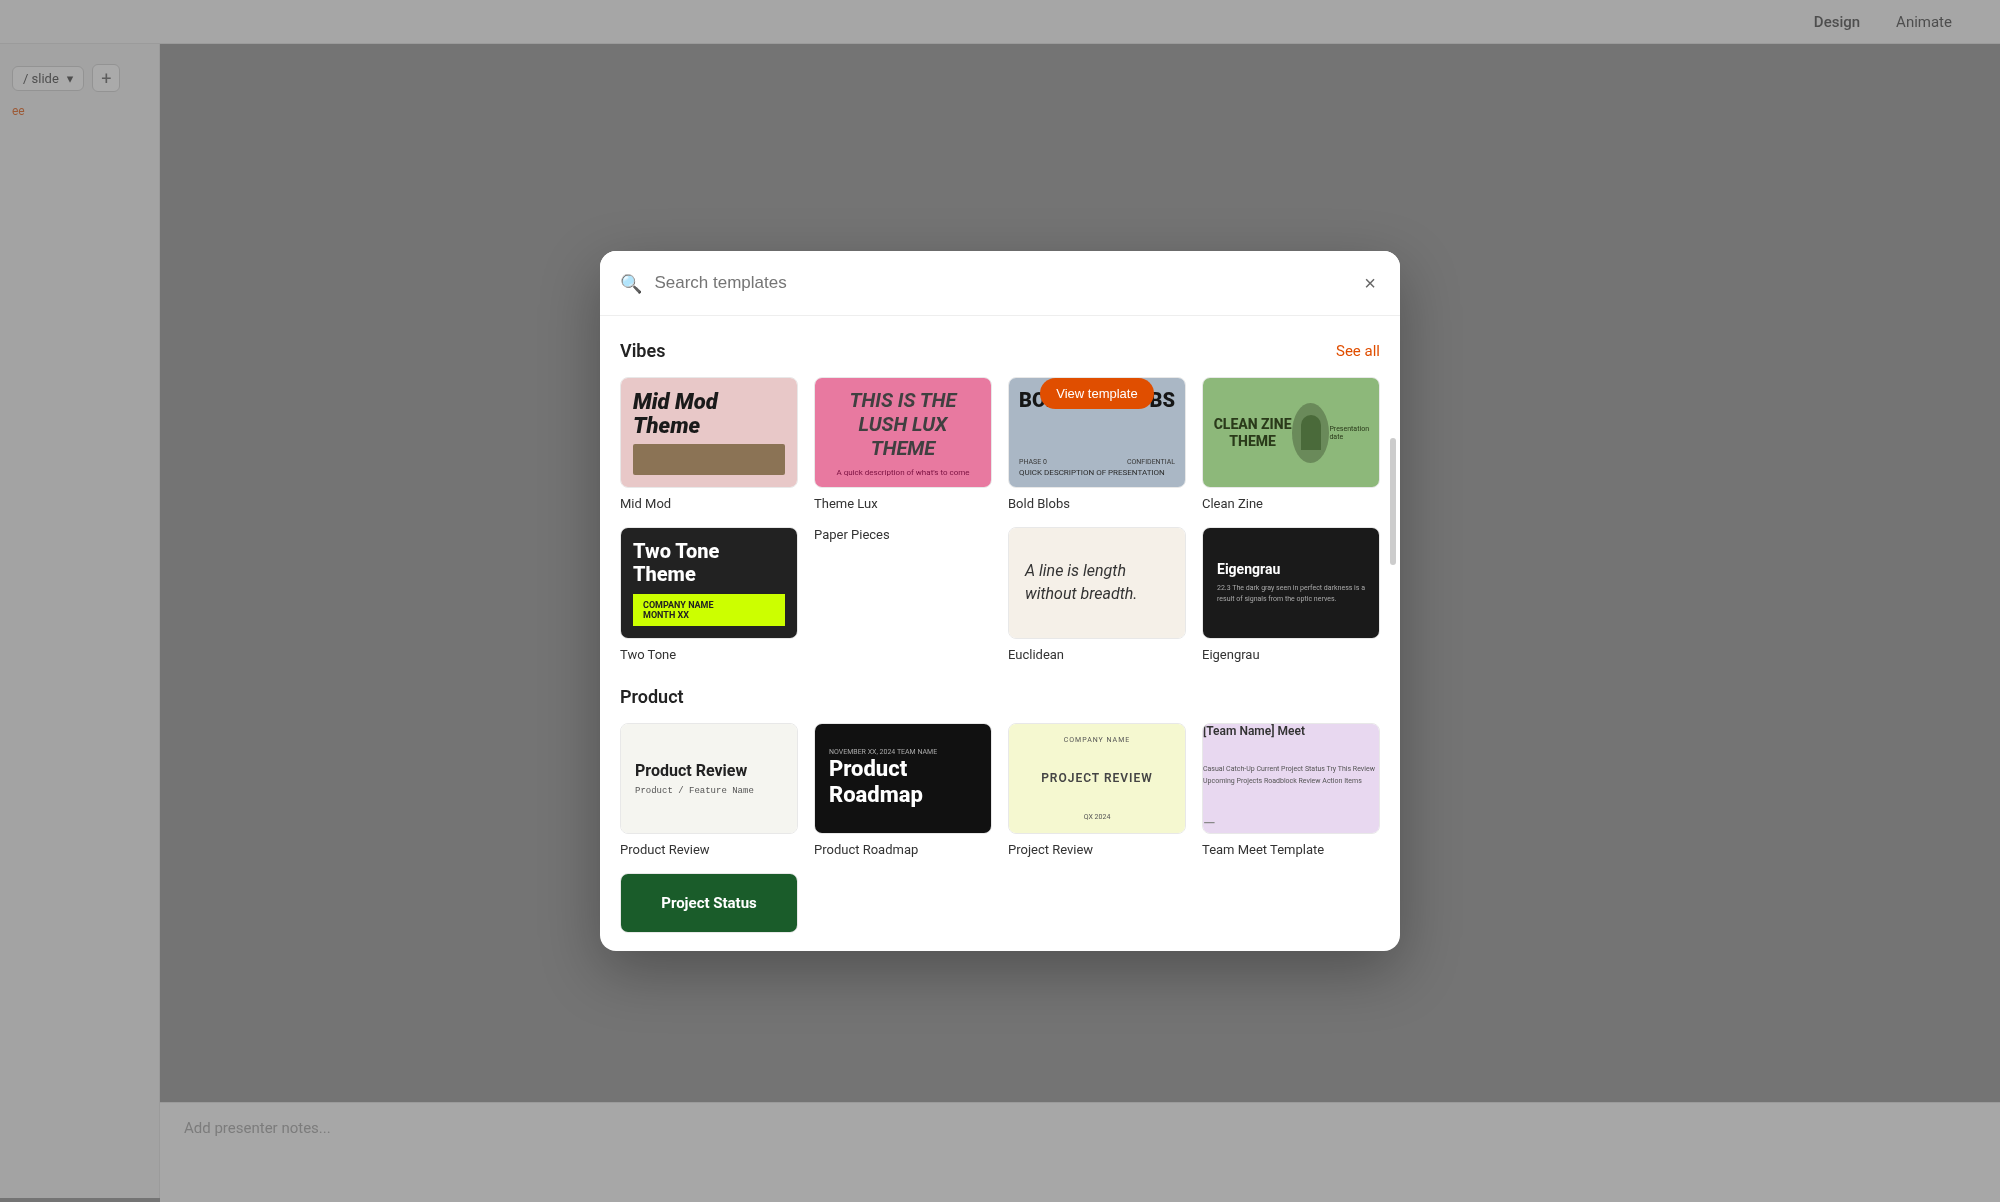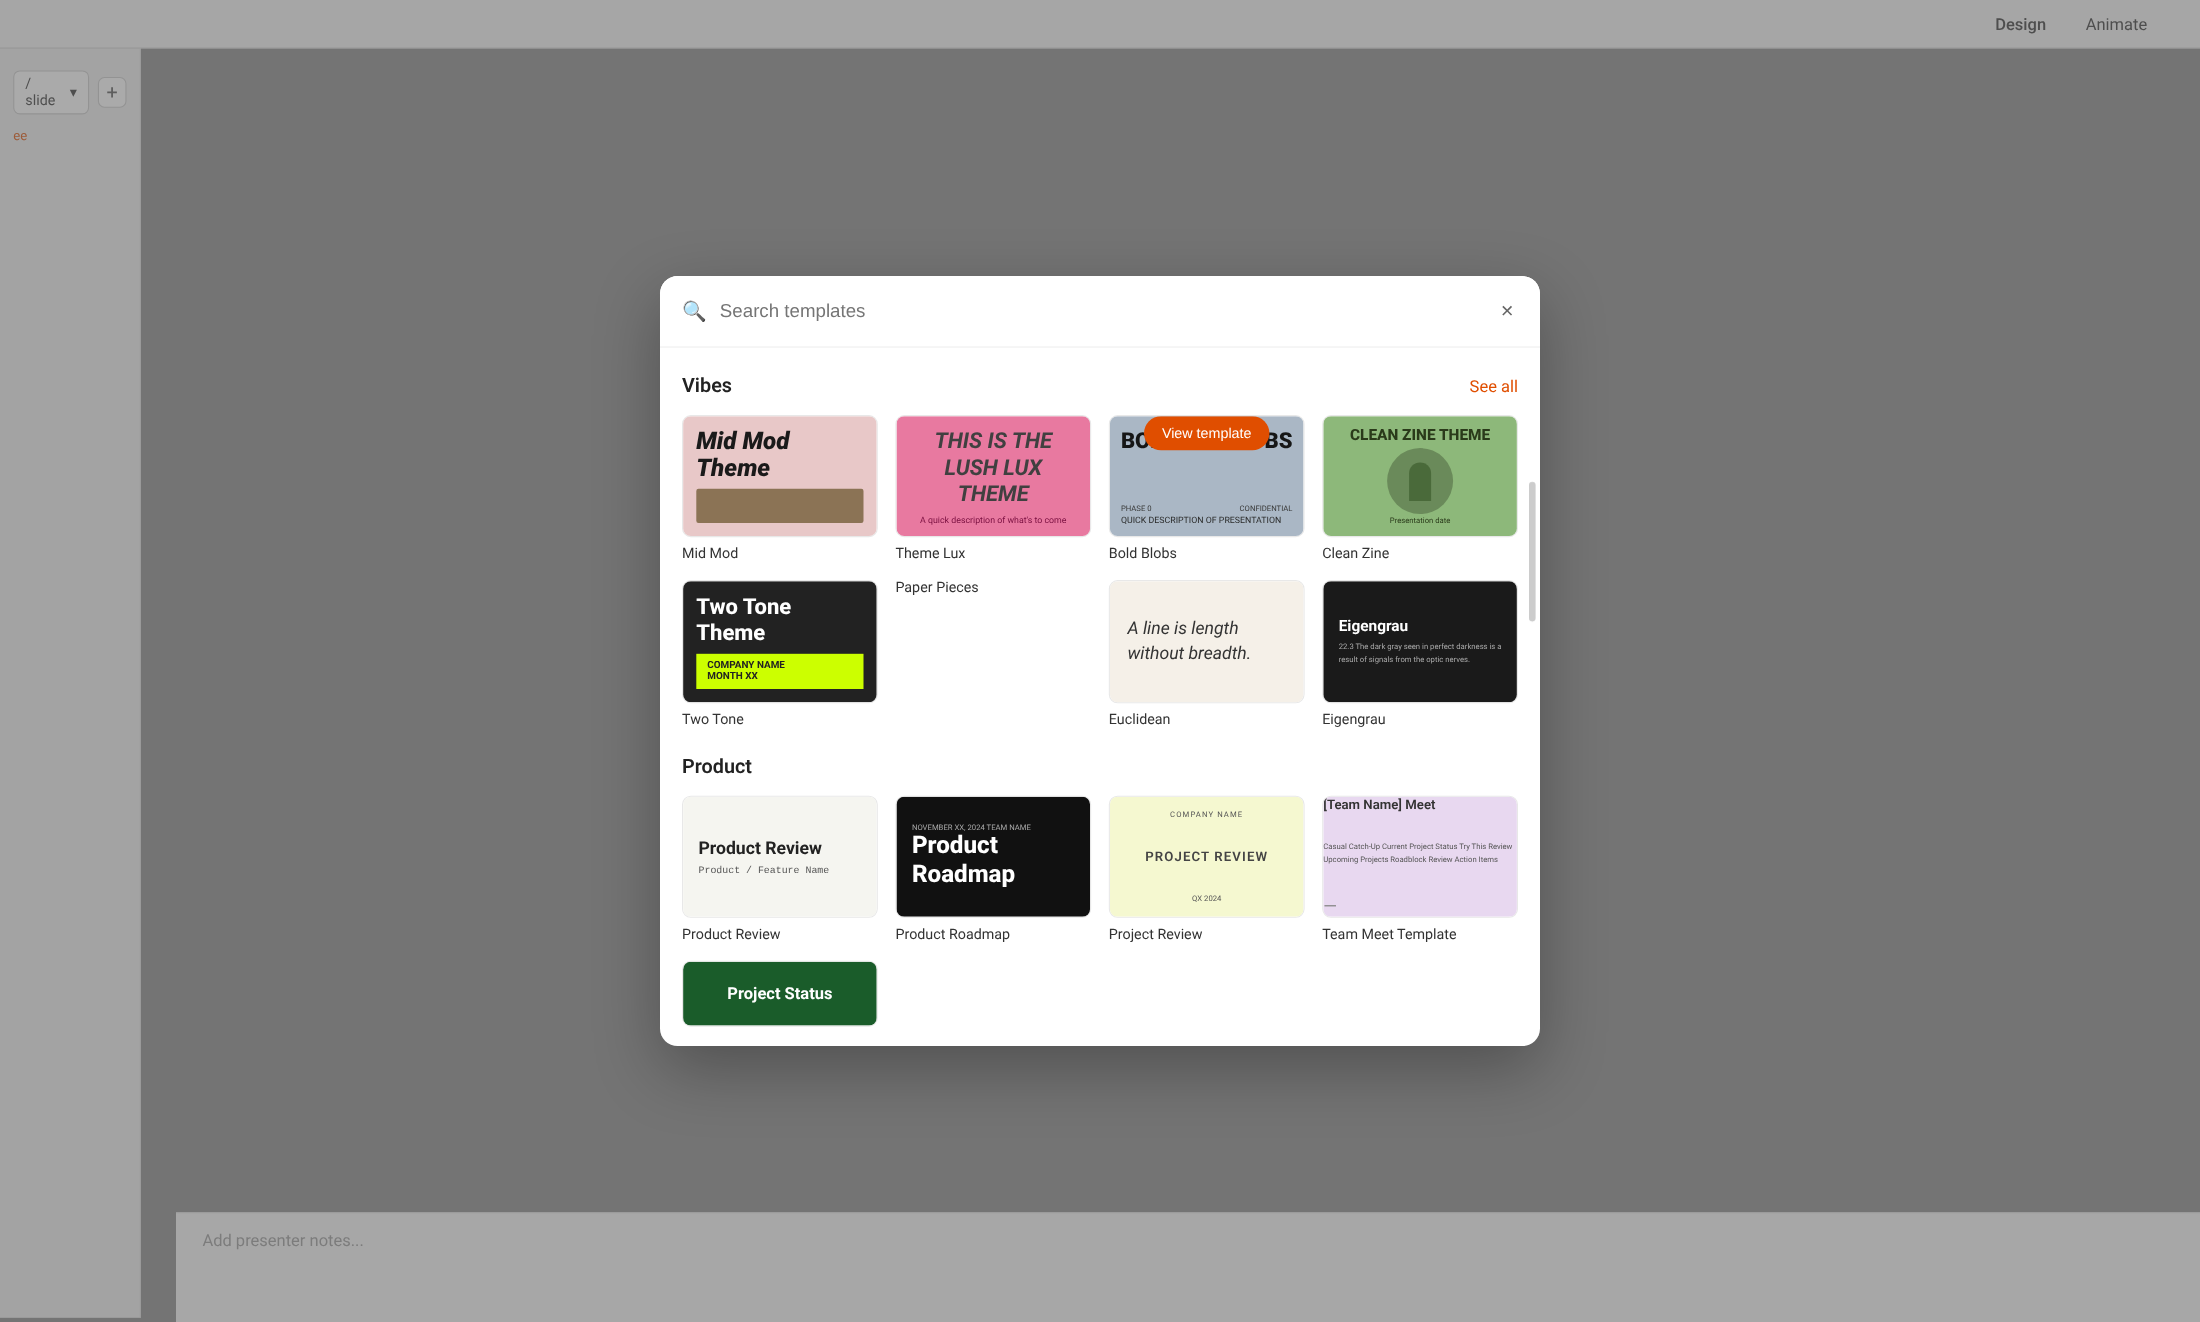--- a/index.html
+++ b/index.html
@@ -39,21 +39,21 @@
       padding: 4px 8px;
       cursor: pointer;
     }
     .top-bar-tab.active {
       color: #333;
       font-weight: 500;
     }
     .left-sidebar {
       position: absolute;
       top: 44px; left: 0;
-      width: 128px;
+      width: 160px;
       bottom: 4px;
       background: #f0f0f0;
       border-right: 1px solid #ddd;
       padding: 12px;
     }
     .slide-dropdown {
       display: flex;
       align-items: center;
       gap: 8px;
       background: white;
@@ -304,21 +304,20 @@
     .boldblobs-confidential {
       font-size: 7px;
       color: #444;
     }
 
     
     .thumb-cleanzine {
       background: #8DB87A;
       height: 100%;
       display: flex;
-      flex-direction: column;
       align-items: center;
       justify-content: space-between;
       padding: 10px;
     }
     .cleanzine-title {
       font-size: 14px;
       font-weight: 800;
       color: #2a3a1a;
       text-align: center;
       line-height: 1.2;

